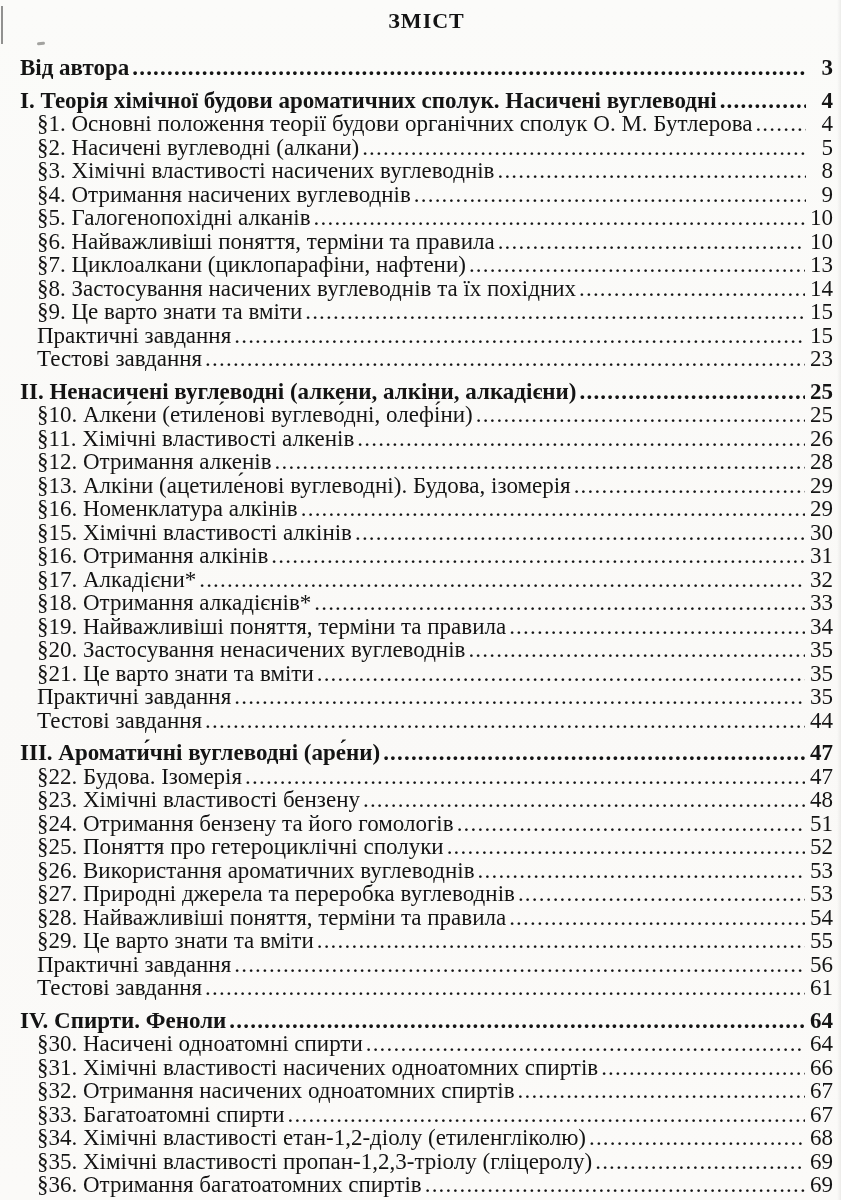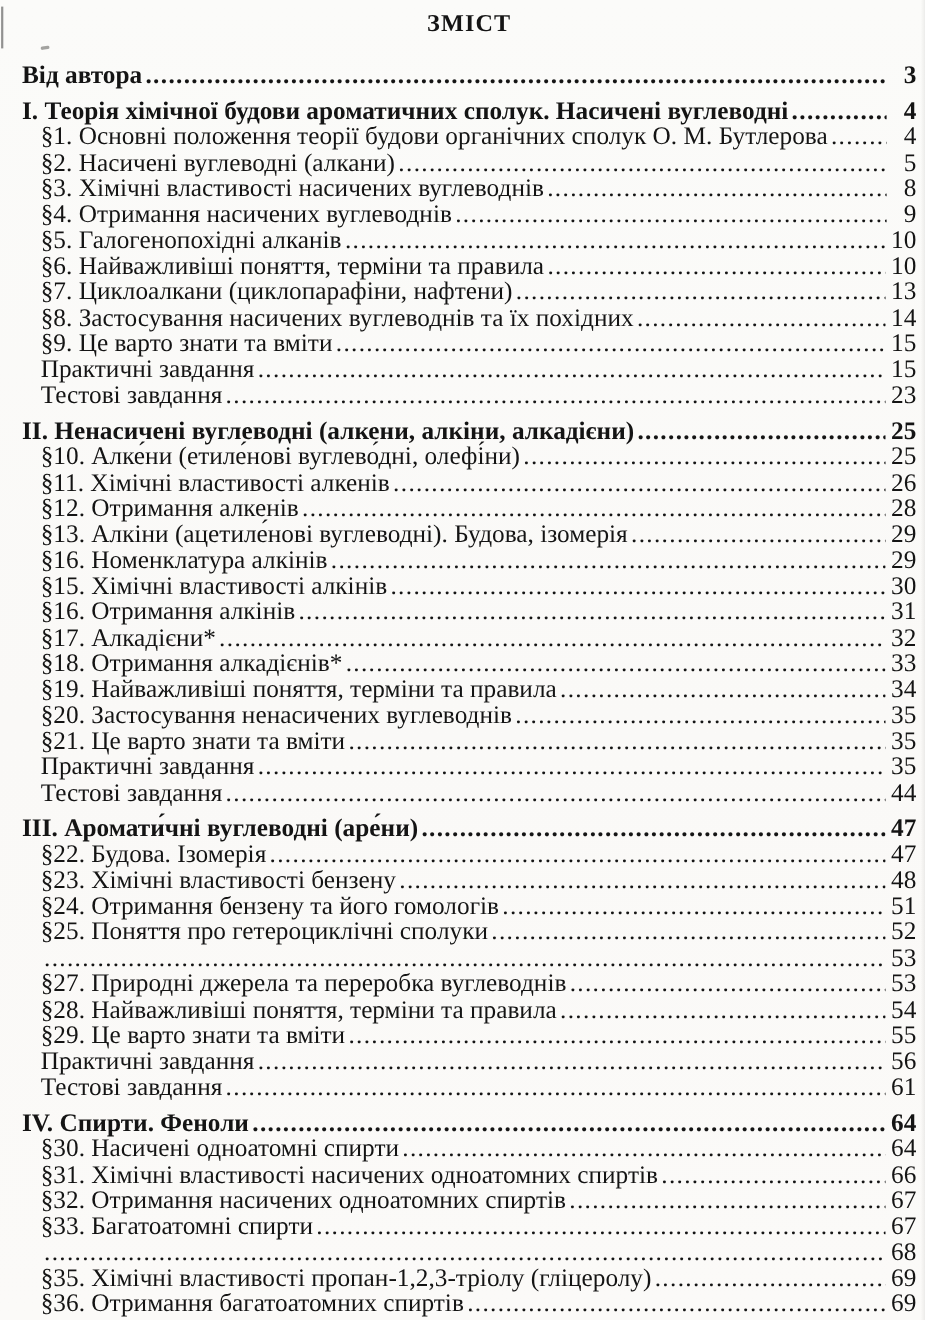--- a/index.html
+++ b/index.html
@@ -259,20 +259,21 @@
     <span class="toc-label">§24. Отримання бензену та його гомологів</span>
     <span class="dots"></span>
     <span class="toc-page">51</span>
   </div>
       <div class="toc-line sub">
     <span class="toc-label">§25. Поняття про гетероциклічні сполуки</span>
     <span class="dots"></span>
     <span class="toc-page">52</span>
   </div>
       <div class="toc-line sub">
+    <span class="toc-label">§26. Використання ароматичних вуглеводнів</span>
     <span class="dots"></span>
     <span class="toc-page">53</span>
   </div>
       <div class="toc-line sub">
     <span class="toc-label">§27. Природні джерела та переробка вуглеводнів</span>
     <span class="dots"></span>
     <span class="toc-page">53</span>
   </div>
       <div class="toc-line sub">
     <span class="toc-label">§28. Найважливіші поняття, терміни та правила</span>
@@ -313,20 +314,21 @@
     <span class="toc-label">§32. Отримання насичених одноатомних спиртів</span>
     <span class="dots"></span>
     <span class="toc-page">67</span>
   </div>
       <div class="toc-line sub">
     <span class="toc-label">§33. Багатоатомні спирти</span>
     <span class="dots"></span>
     <span class="toc-page">67</span>
   </div>
       <div class="toc-line sub">
+    <span class="toc-label">§34. Хімічні властивості етан-1,2-діолу (етиленгліколю)</span>
     <span class="dots"></span>
     <span class="toc-page">68</span>
   </div>
       <div class="toc-line sub">
     <span class="toc-label">§35. Хімічні властивості пропан-1,2,3-тріолу (гліцеролу)</span>
     <span class="dots"></span>
     <span class="toc-page">69</span>
   </div>
       <div class="toc-line sub">
     <span class="toc-label">§36. Отримання багатоатомних спиртів</span>

